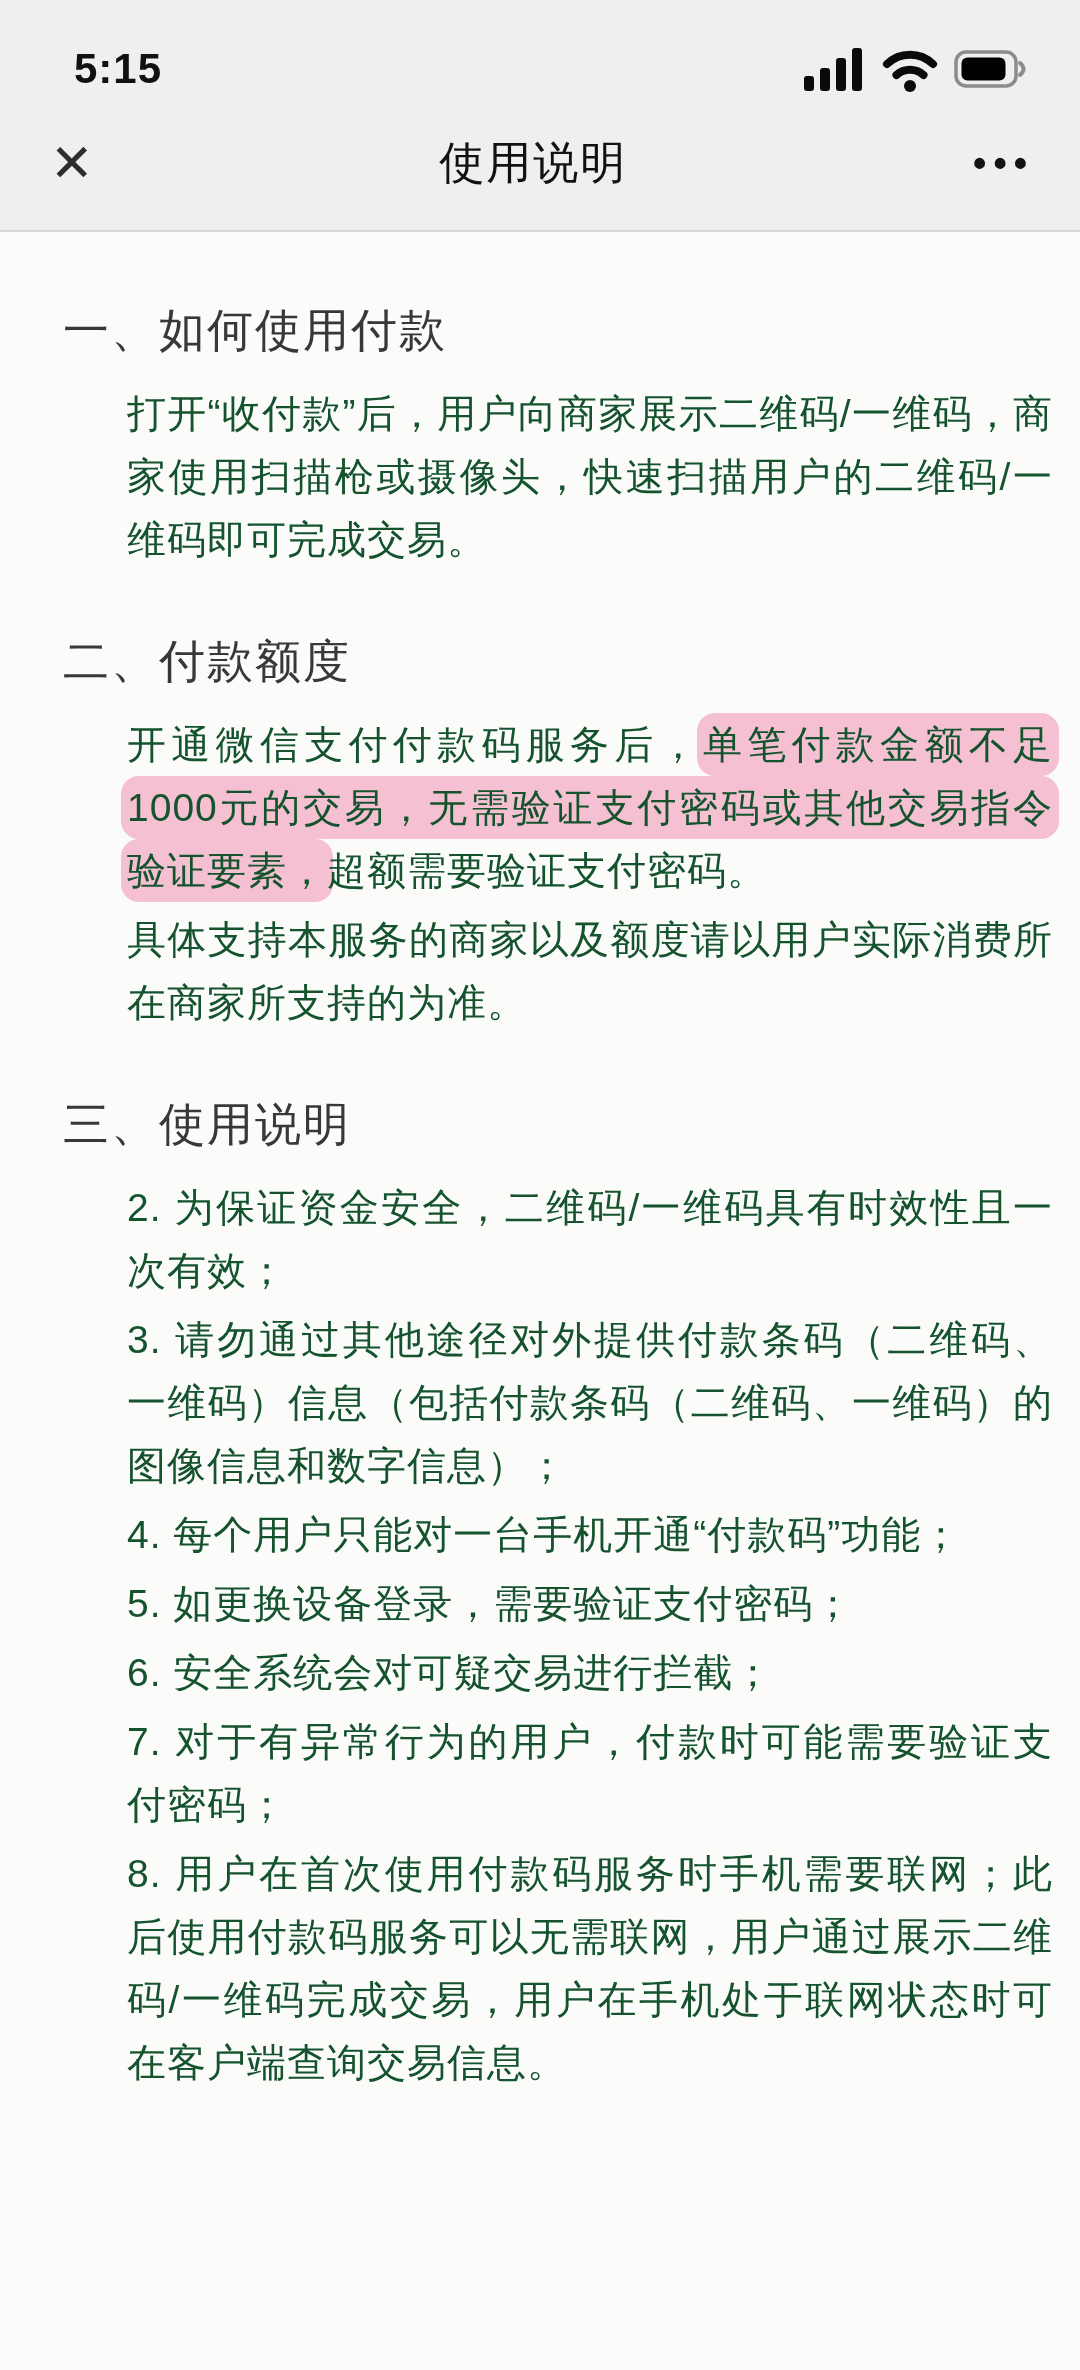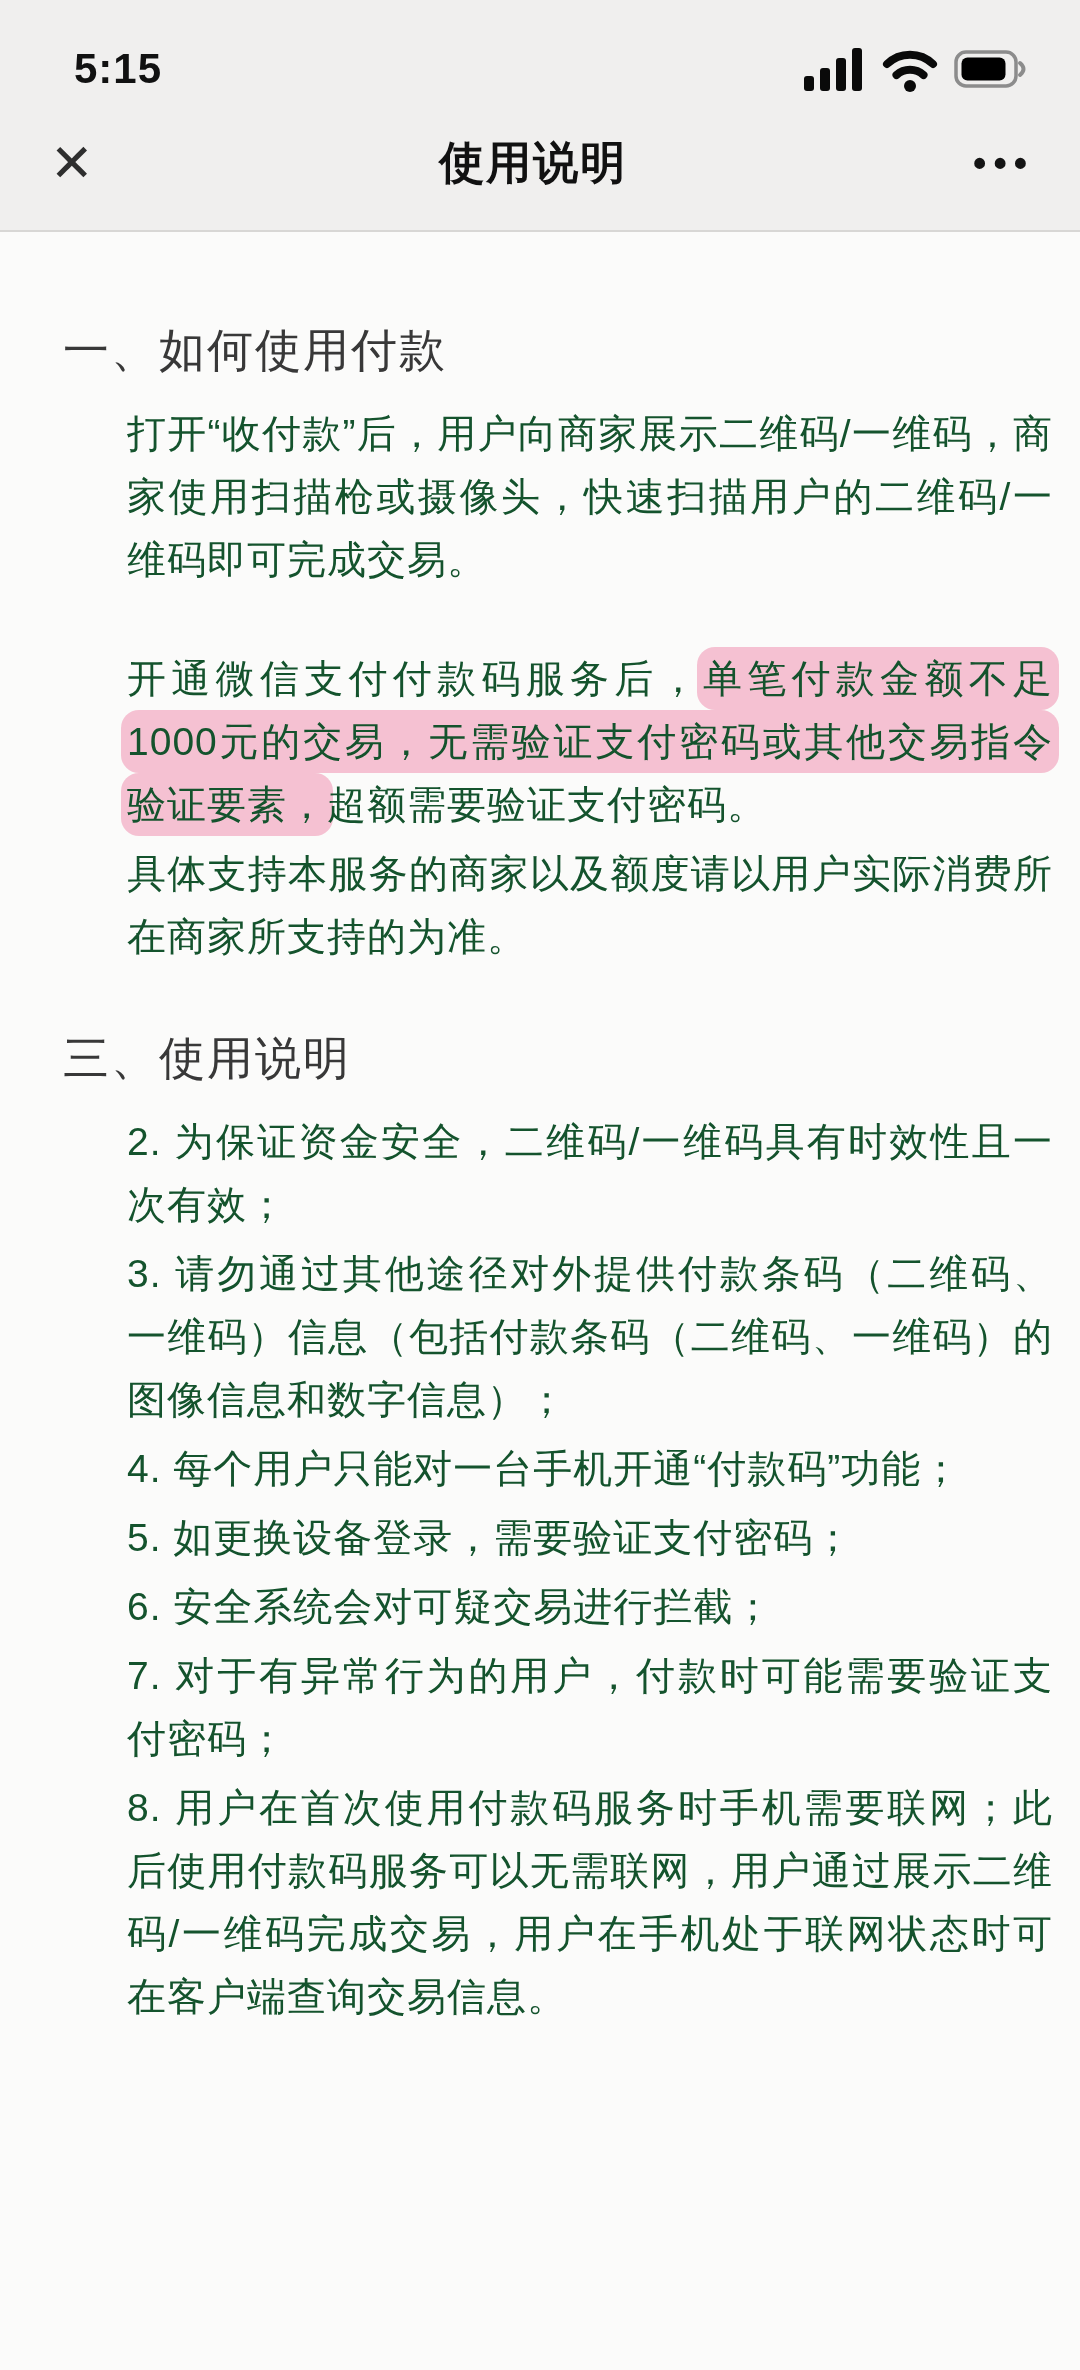--- a/index.html
+++ b/index.html
@@ -41,36 +41,35 @@
   }
   .close-btn {
     font-size: 52px;
     font-weight: 300;
     color: #2e2e2e;
     line-height: 1;
     cursor: pointer;
   }
   .nav-title {
     font-size: 45px;
-    font-weight: 700;
+    font-weight: 400;
     color: #111;
     letter-spacing: 2px;
   }
   .more-btn {
     font-size: 38px;
     color: #141414;
     letter-spacing: 7px;
     line-height: 1;
     cursor: pointer;
     font-weight: 700;
   }
   
   .doc {
     padding: 64px 27px 0 63px;
-    margin-top: 20px;
   }
   .doc section { margin-bottom: 56px; }
   .doc h2 {
     font-size: 46px;
     font-weight: 400;
     color: #383838;
     line-height: 68px;
     margin-bottom: 18px;
     letter-spacing: 2px;
   }
@@ -130,20 +129,21 @@
     </div>
 
   </header>
 
   <main class="doc" id="doc">
       <section>
         <h2>一、如何使用付款</h2>
         <p><span>打开“收付款”后，用户向商家展示二维码/一维码，商家使用扫描枪或摄像头，快速扫描用户的二维码/一维码即可完成交易。</span></p>
       </section>
       <section>
+        <h2>二、付款额度</h2>
         <p><span>开通微信支付付款码服务后，</span><span class="hl">单笔付款金额不足1000元的交易，无需验证支付密码或其他交易指令验证要素，</span><span>超额需要验证支付密码。</span></p>
         <p><span>具体支持本服务的商家以及额度请以用户实际消费所在商家所支持的为准。</span></p>
       </section>
       <section>
         <h2>三、使用说明</h2>
         <p><span>2. 为保证资金安全，二维码/一维码具有时效性且一次有效；</span></p>
         <p><span>3. 请勿通过其他途径对外提供付款条码（二维码、一维码）信息（包括付款条码（二维码、一维码）的图像信息和数字信息）；</span></p>
         <p><span>4. 每个用户只能对一台手机开通“付款码”功能；</span></p>
         <p><span>5. 如更换设备登录，需要验证支付密码；</span></p>
         <p><span>6. 安全系统会对可疑交易进行拦截；</span></p>

